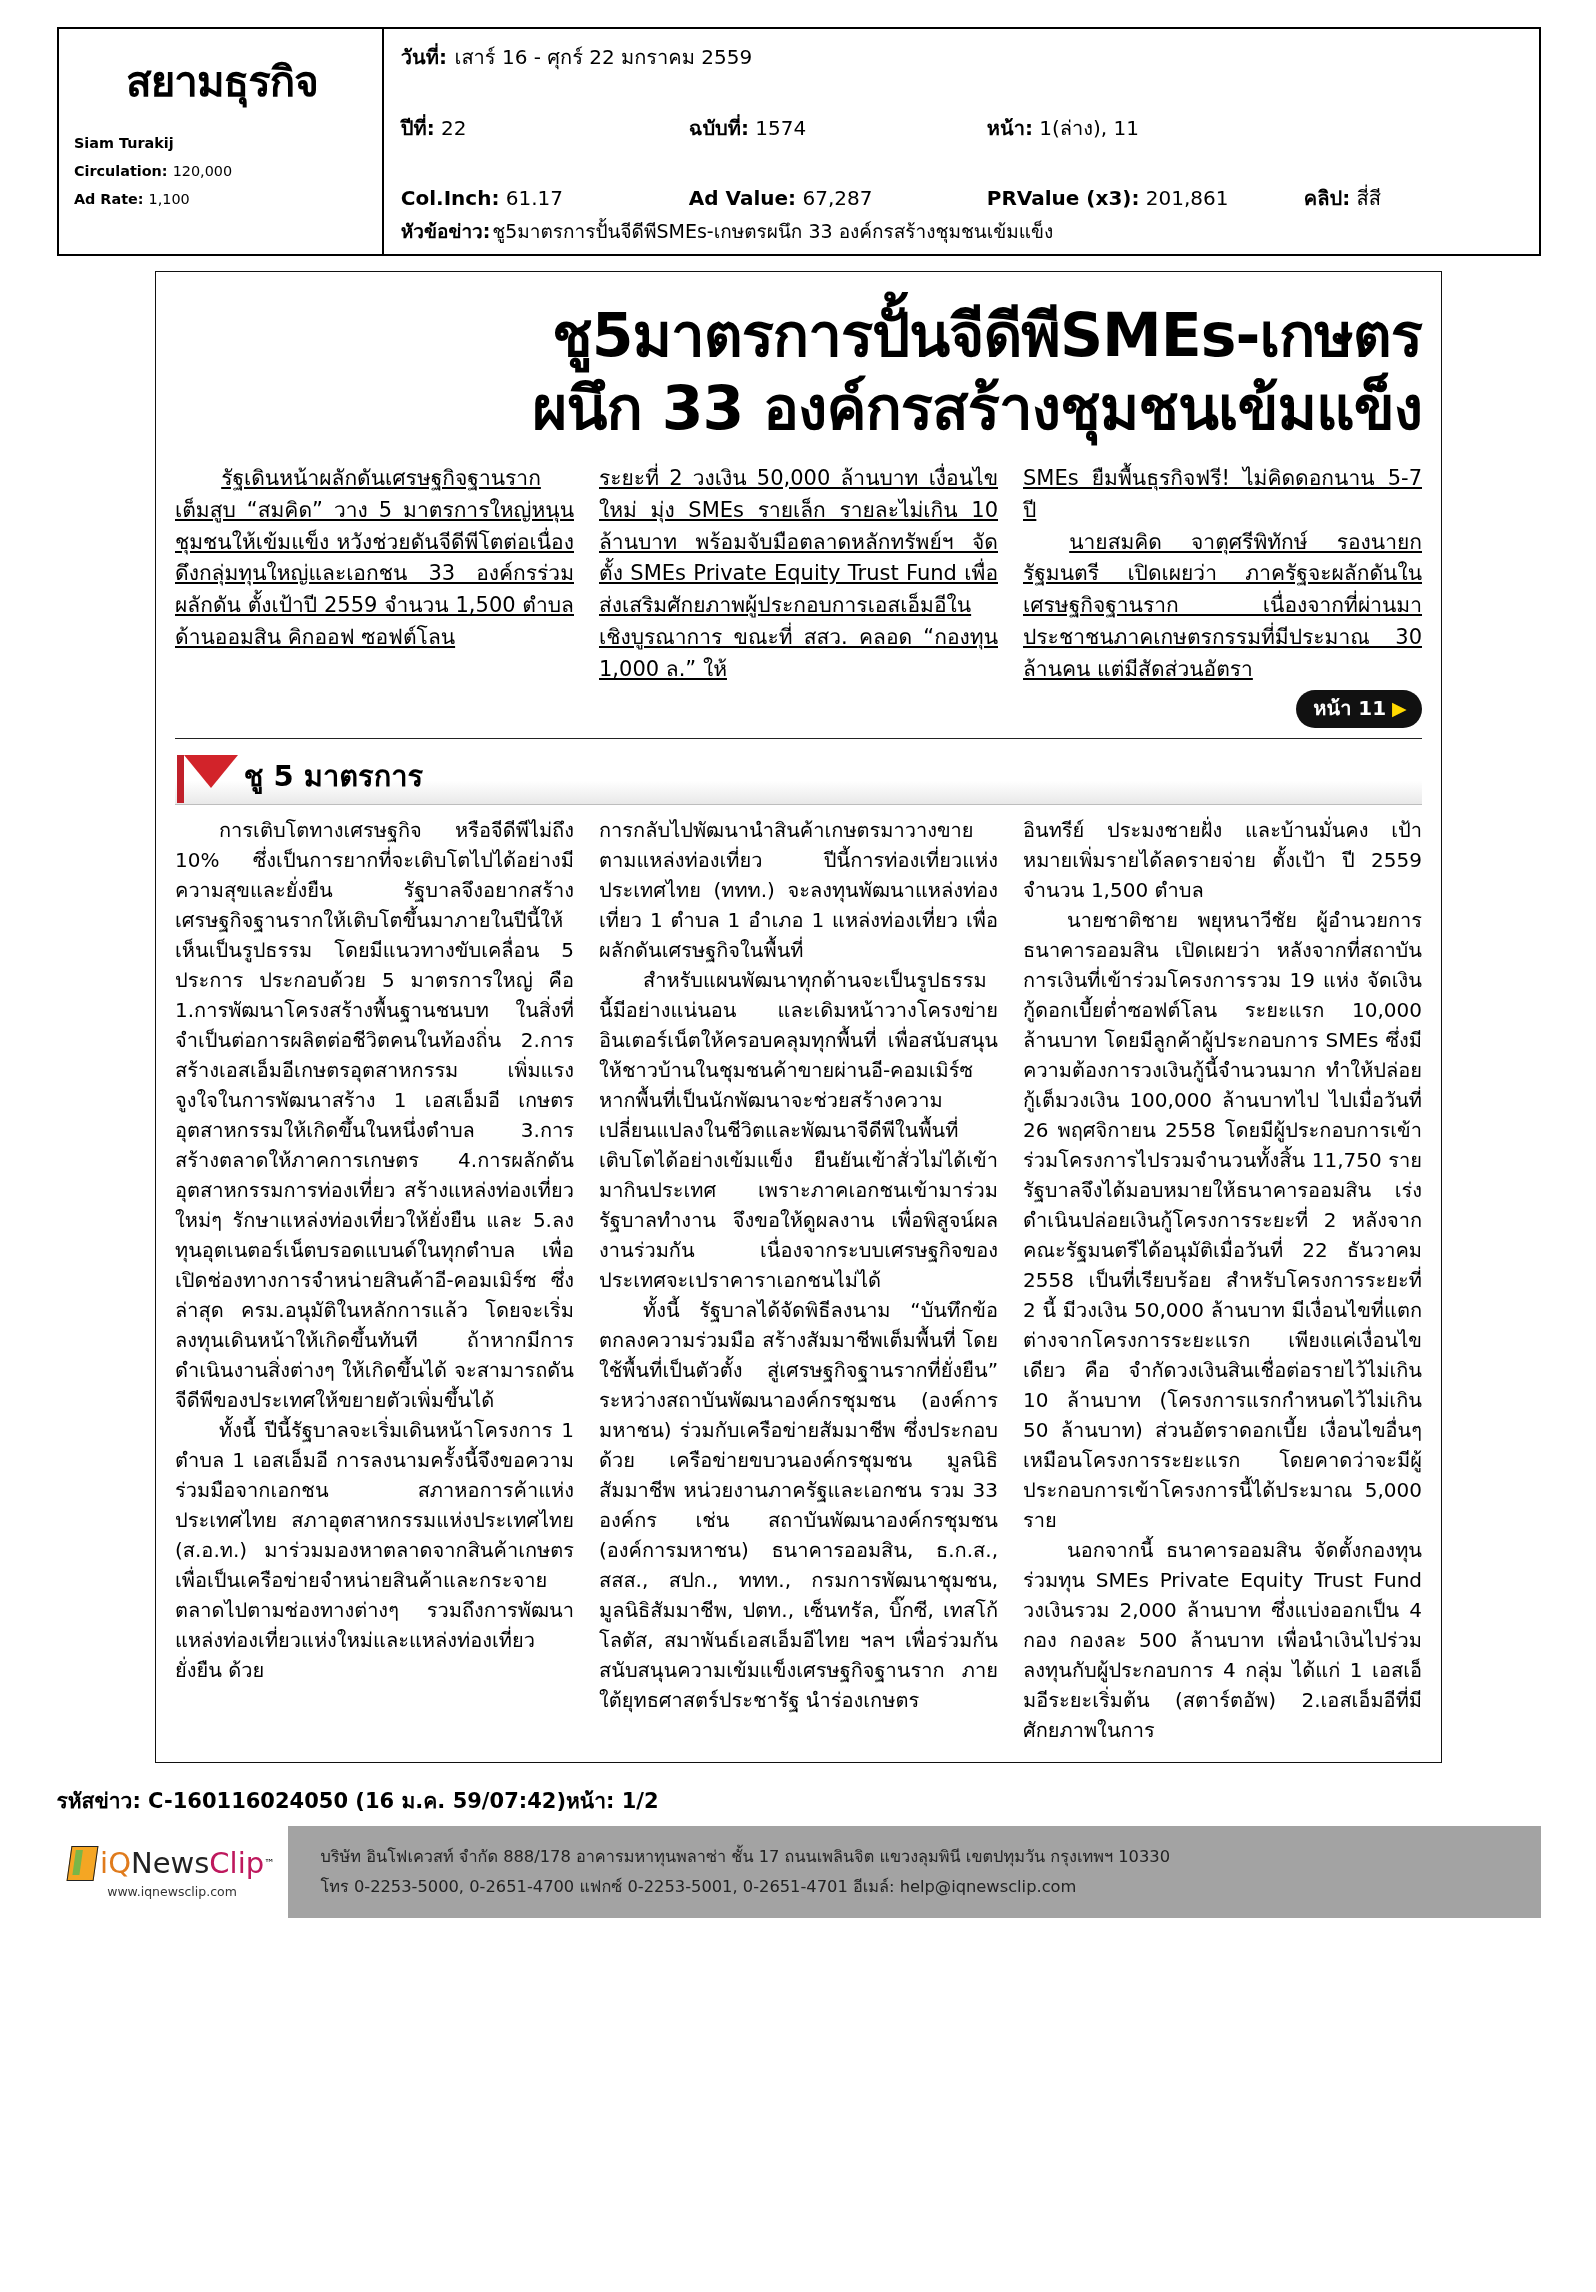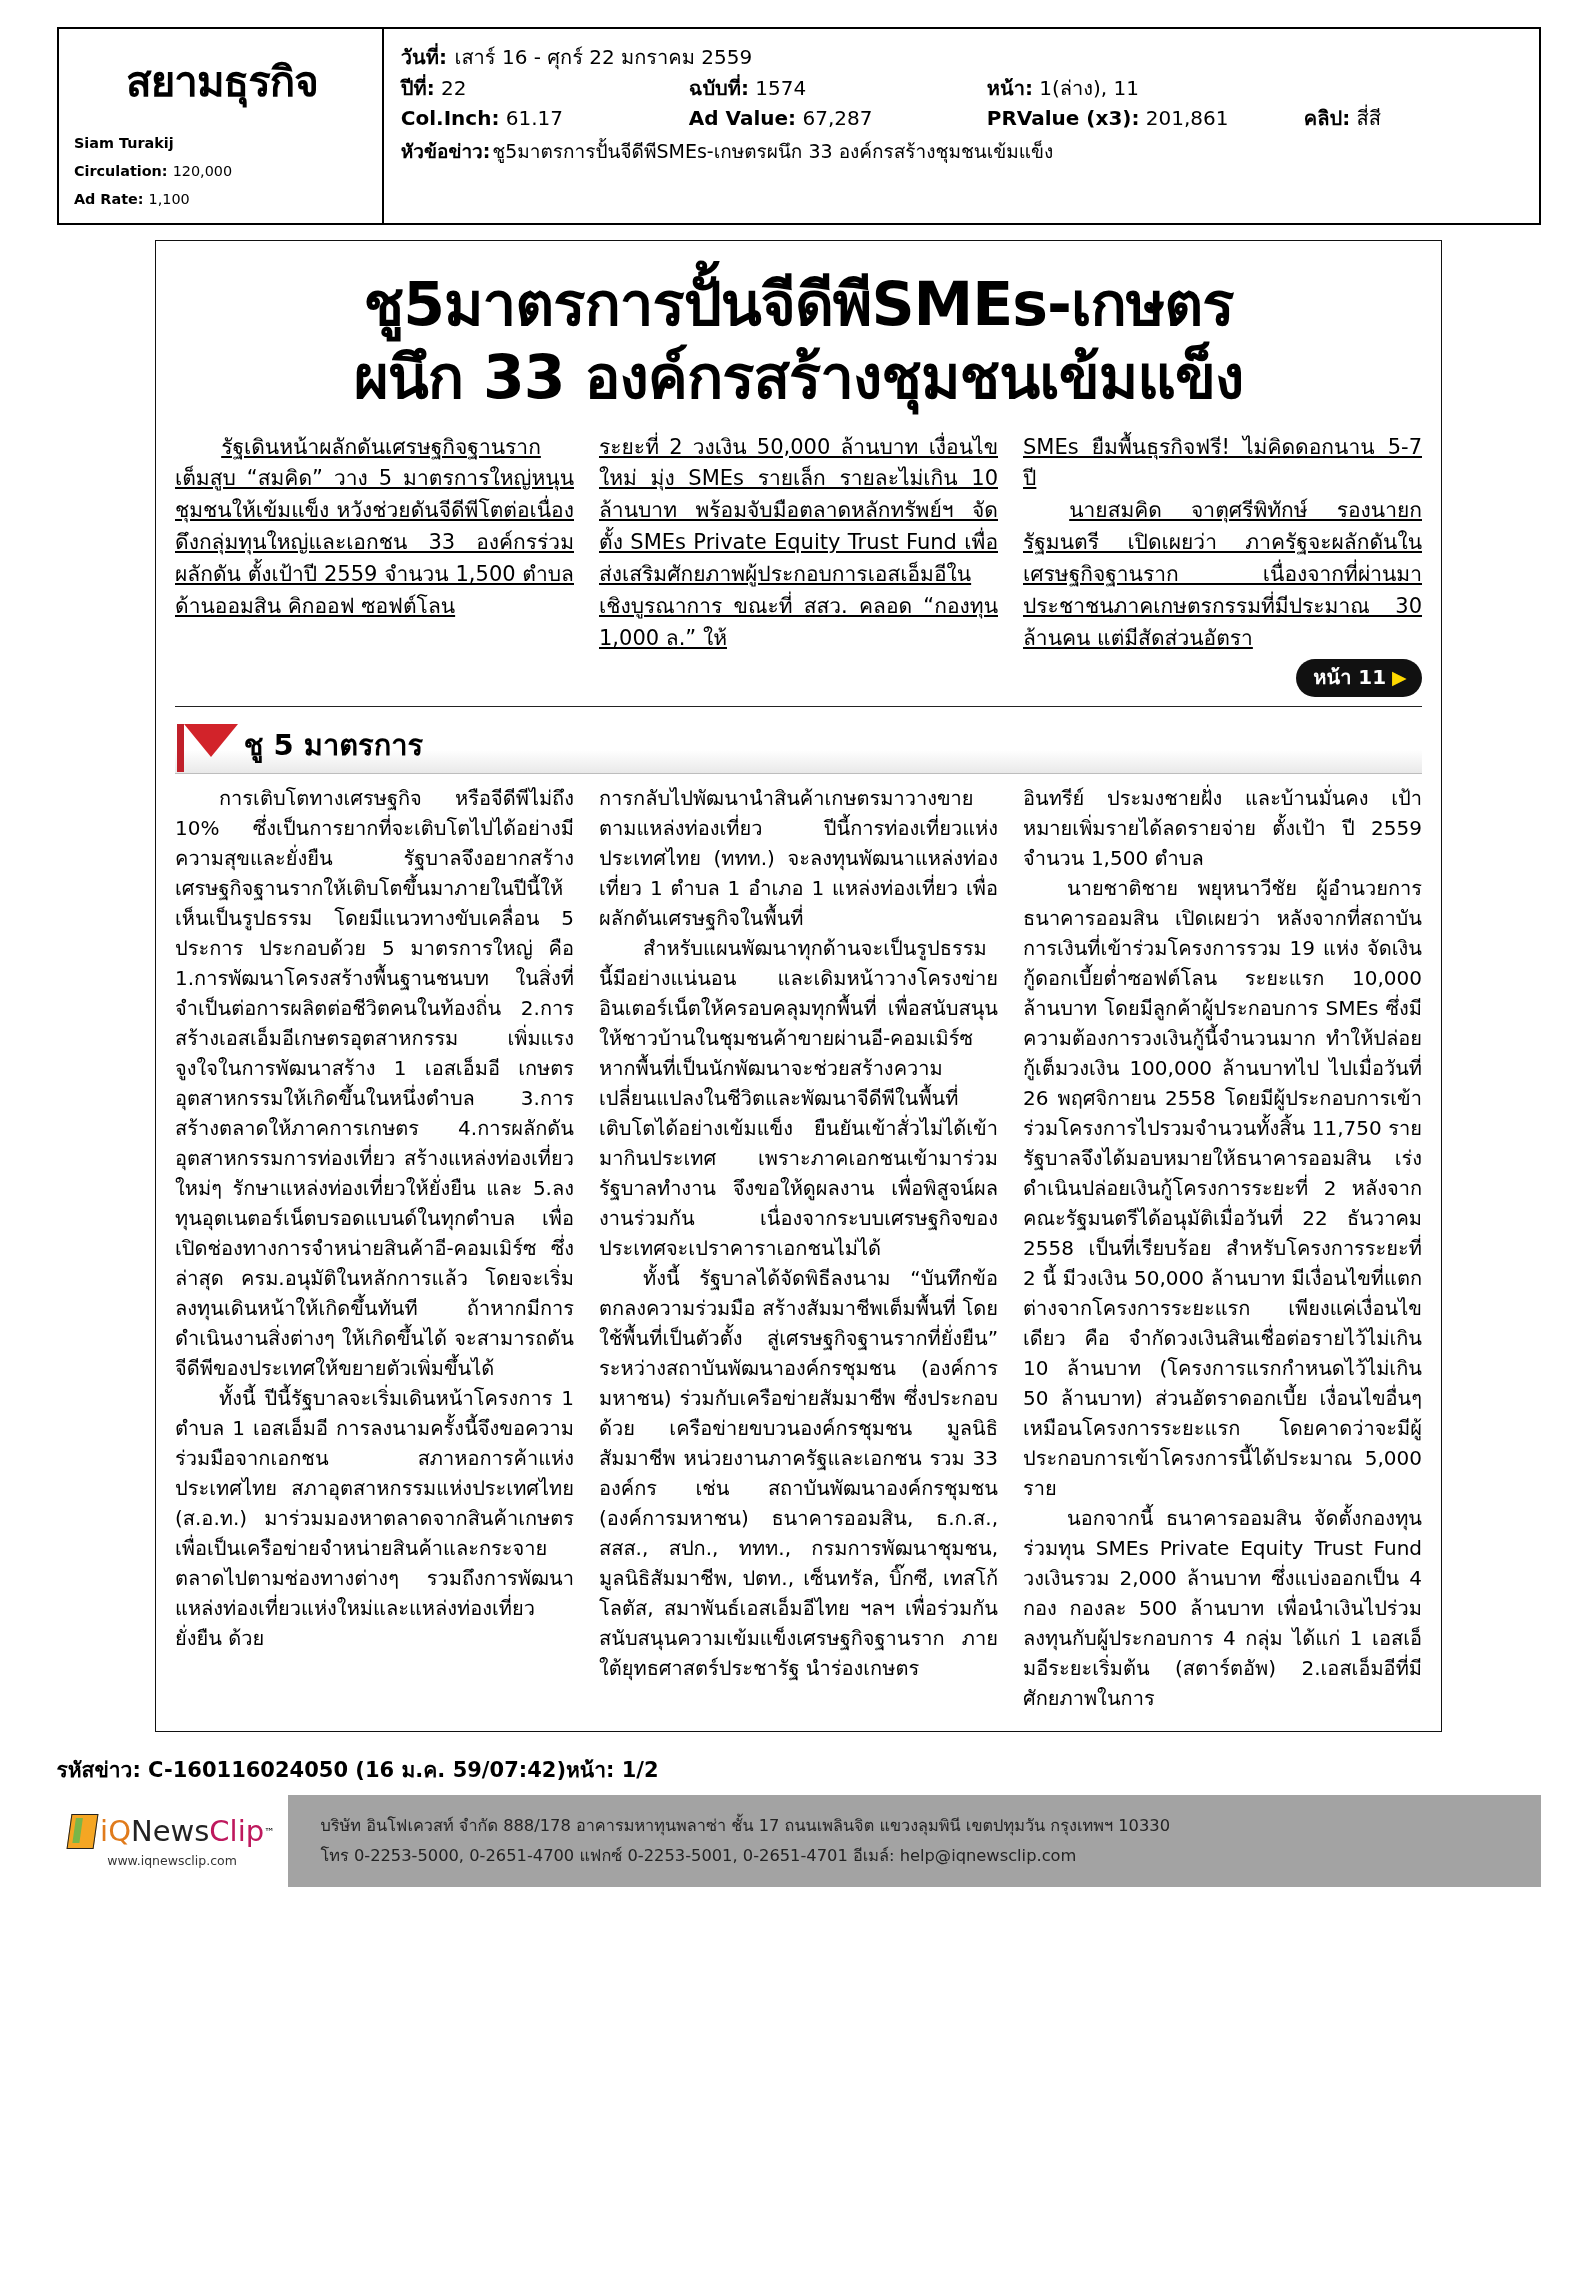--- a/index.html
+++ b/index.html
@@ -44,21 +44,21 @@
   .meta-right{
     flex:1;
     box-sizing:border-box;
     padding:13.4px 9.6px 7.7px 17.3px;
     display:flex;flex-direction:column;
   }
   .mrow{display:flex;align-items:baseline;font-size:20px;line-height:1.52;}
   .mrow b{font-weight:bold;}
   .mrow .val{font-weight:normal;}
   .c1{width:288px;}
-  .c2{width:298px;}
+  .c2{width:298px;margin-top:40px;}
   .c3{width:317px;}
   .c4{flex:1;}
   .headline-row{
     border-top:0;
     font-size:19px;
     padding-top:3.8px;
     display:flex;align-items:baseline;
   }
   .headline-row .val{font-weight:normal;}
 
@@ -66,21 +66,21 @@
   .clip{
     width:1287px;
     margin:15.4px auto 0 auto;
     border:1.9px solid #111;
     box-sizing:border-box;
     padding:13.4px 19px 17.3px 19px;
     background:#fff;
     position:relative;
   }
   .clip-head{
-    text-align:center;
+    text-align:right;
     font-weight:bold;
     font-size:60px;
     line-height:1.22;
     letter-spacing:-1px;
     margin:13.4px 0 17.3px 0;
   }
   .clip-head .l2{display:block;}
 
   .cols3{
     display:flex;

